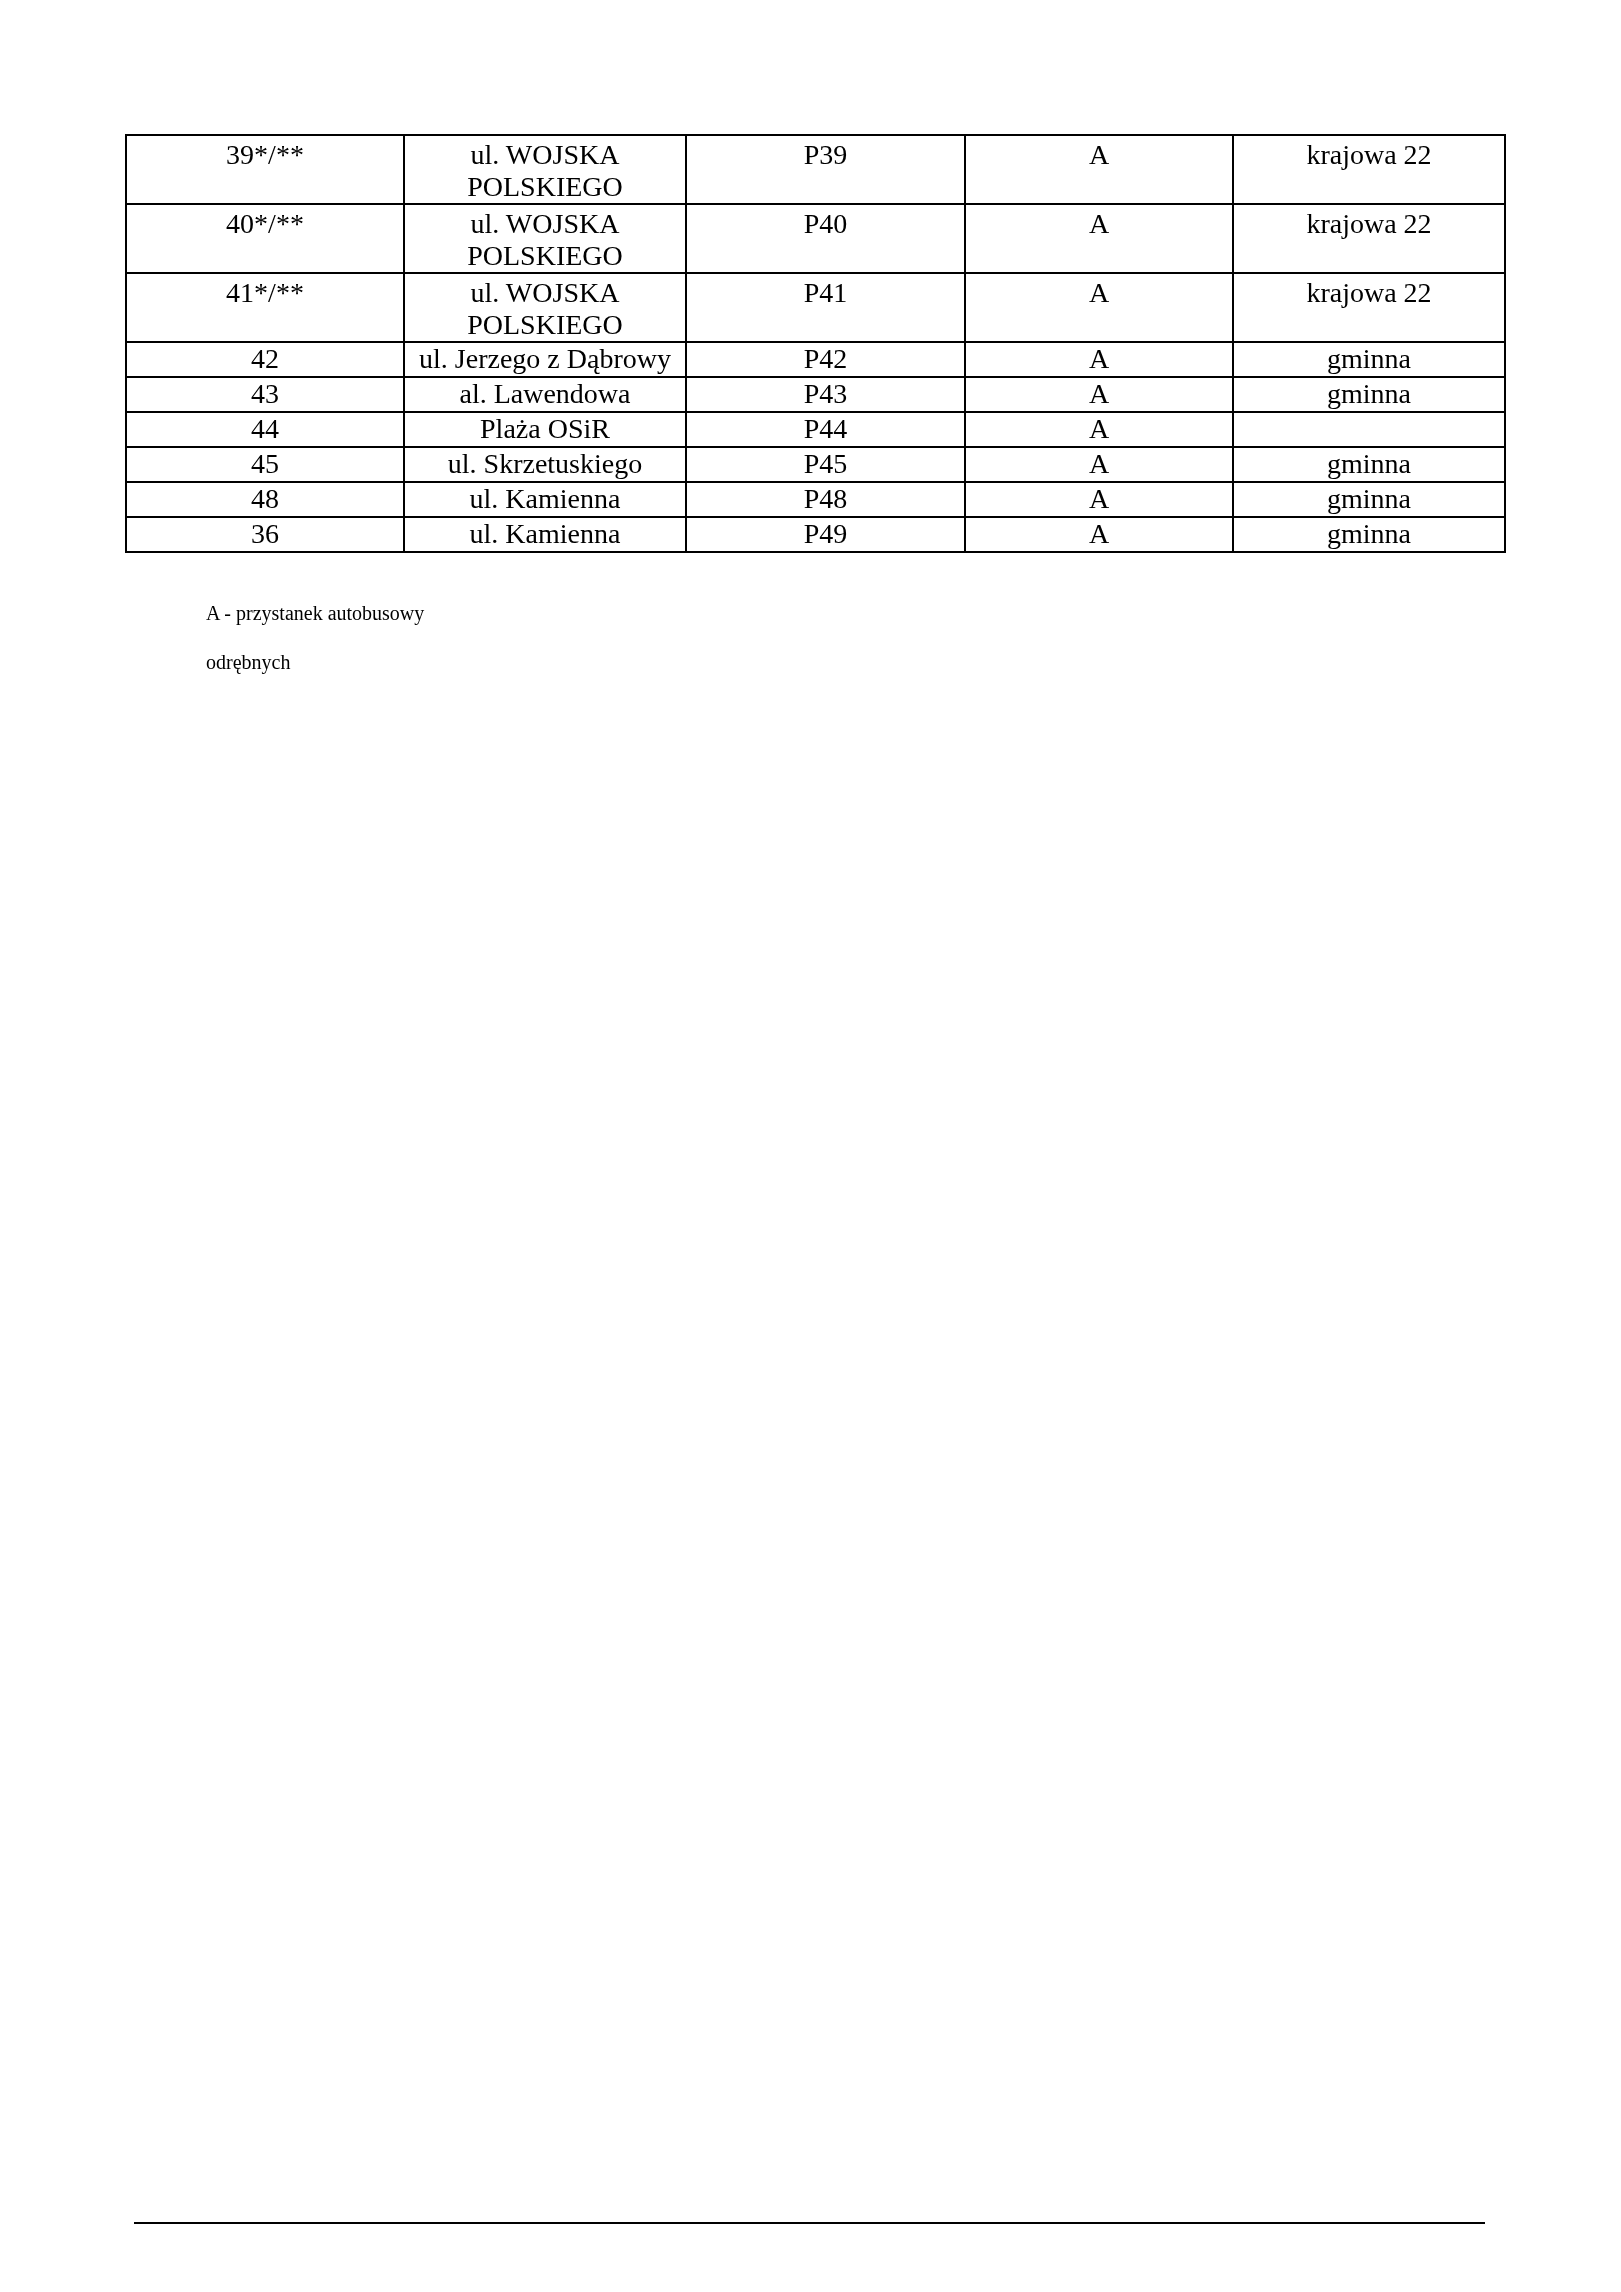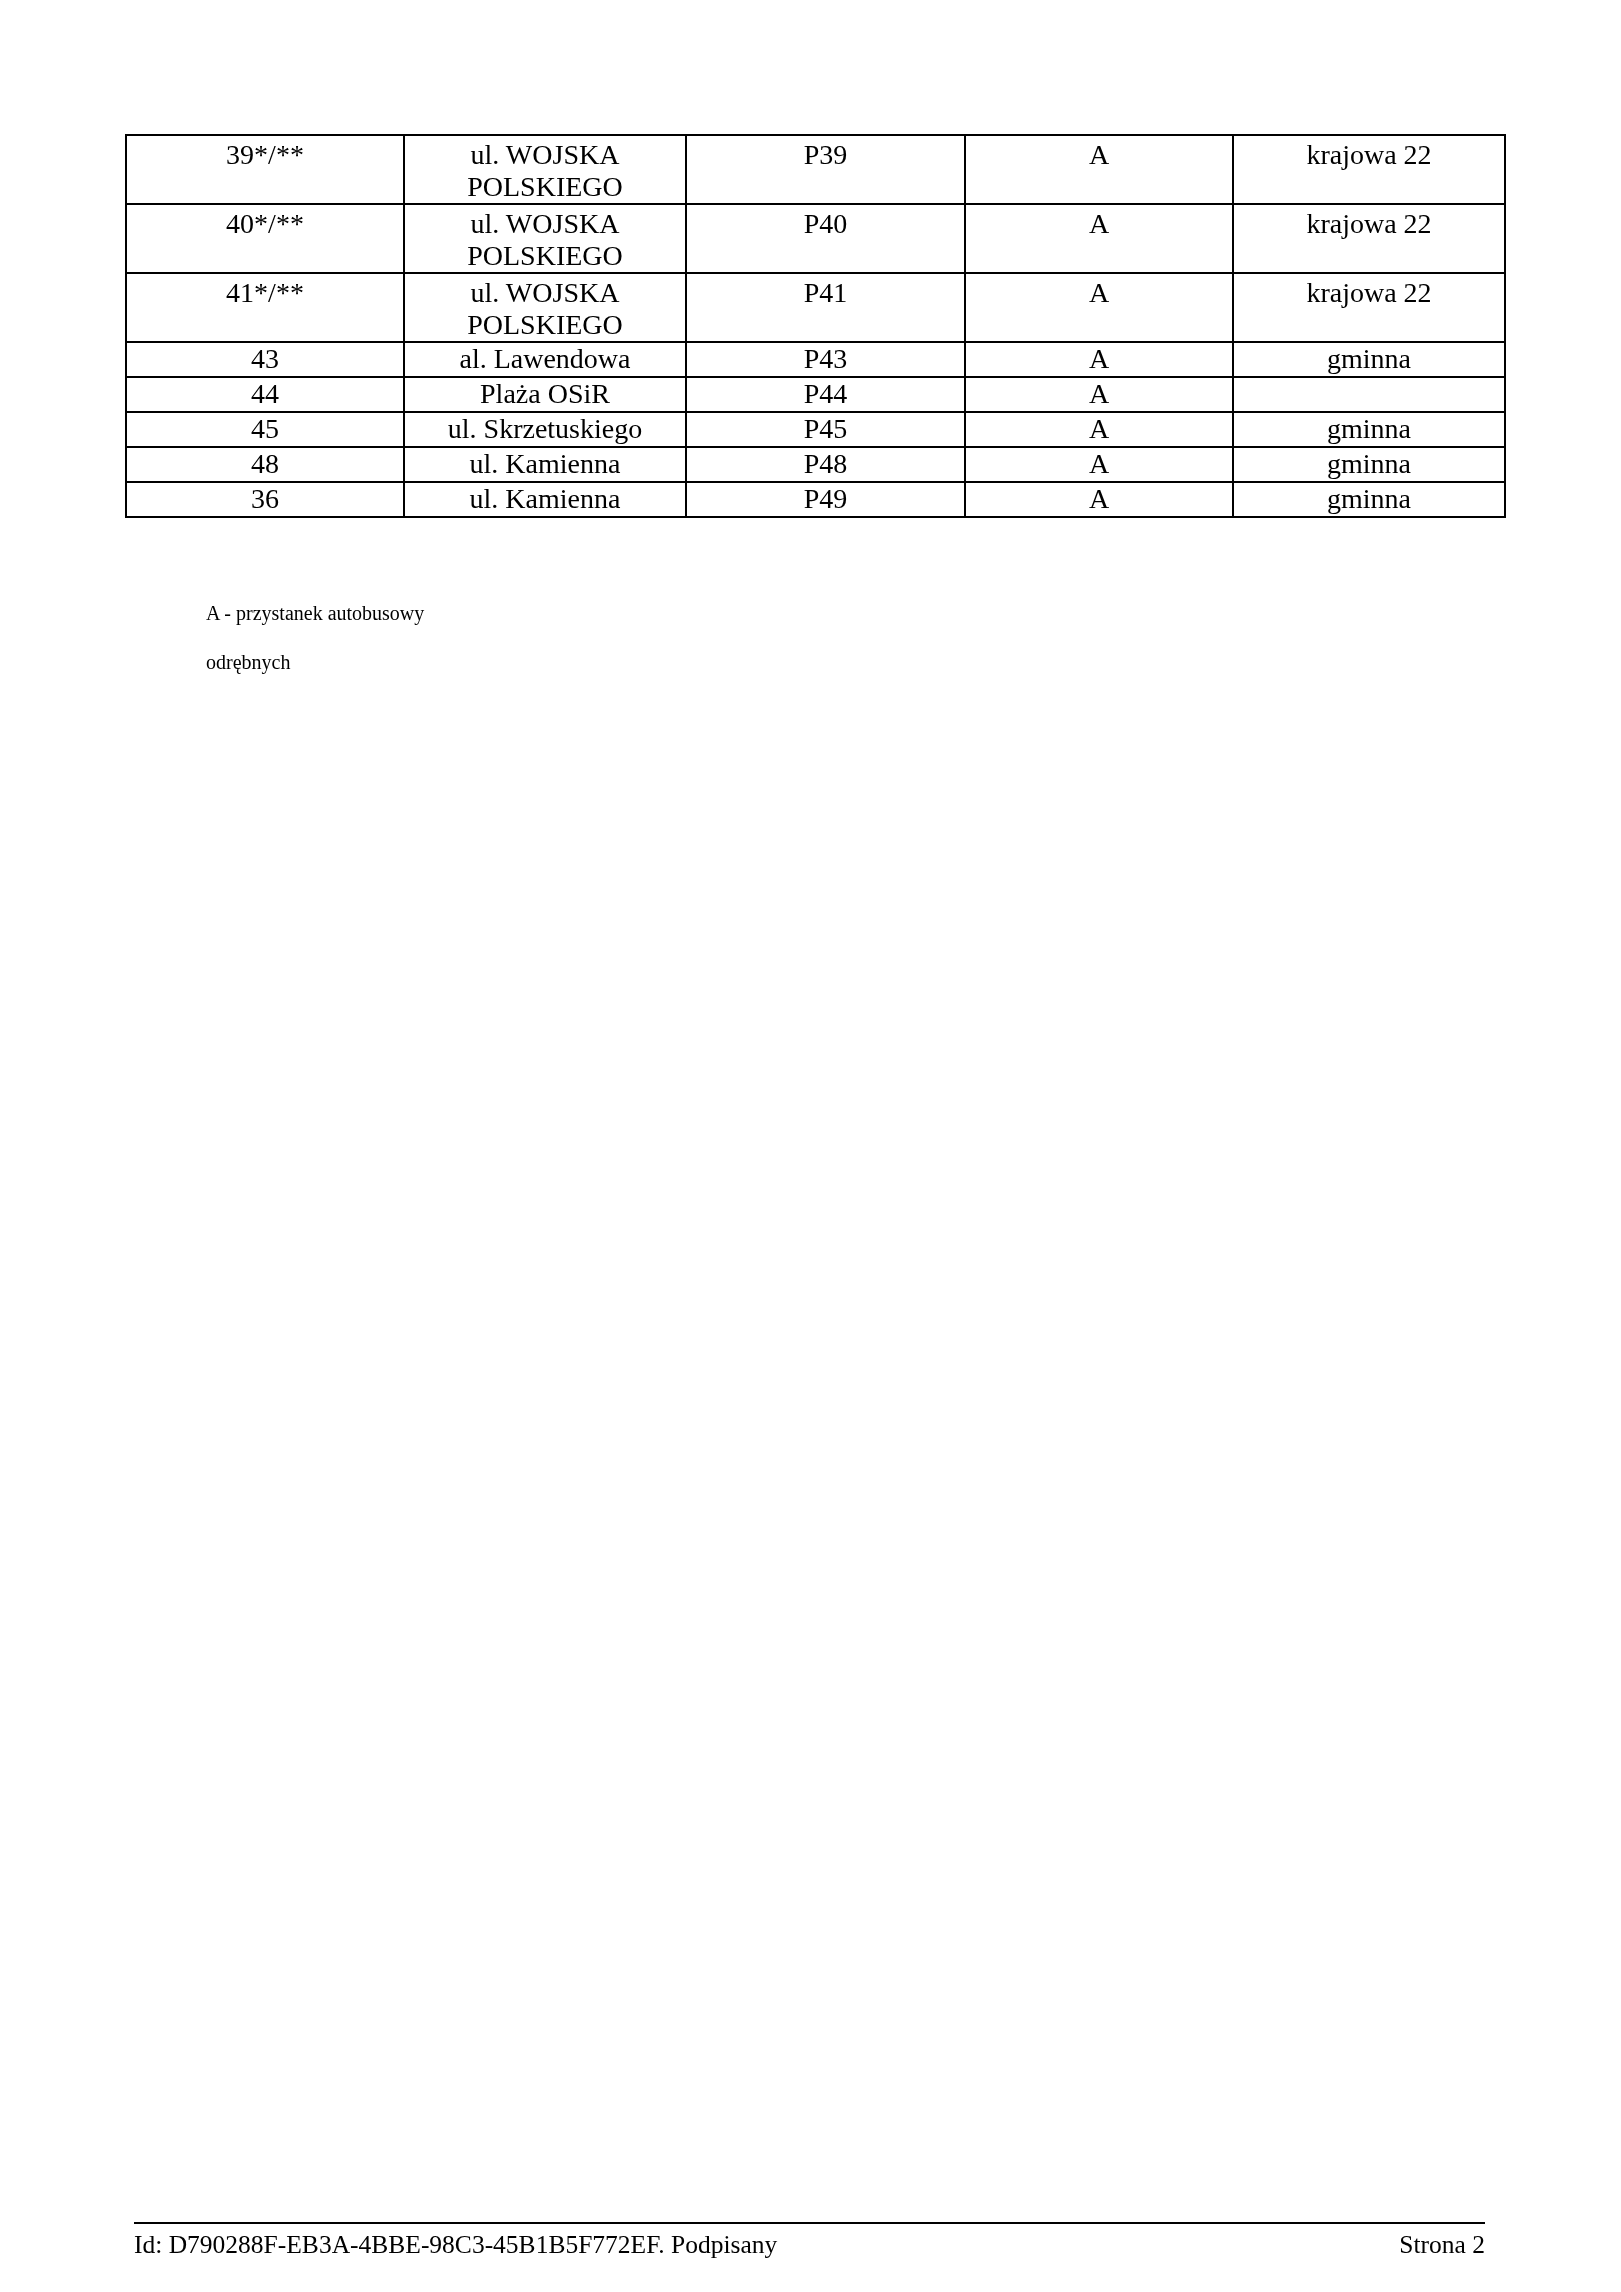--- a/index.html
+++ b/index.html
@@ -104,20 +104,27 @@
           <td class="col-road">krajowa 22</td>
         </tr>
         <tr class="row tall">
           <td class="col-no">41*/**</td>
           <td class="col-street">ul. WOJSKA POLSKIEGO</td>
           <td class="col-code">P41</td>
           <td class="col-type">A</td>
           <td class="col-road">krajowa 22</td>
         </tr>
         <tr class="row">
+          <td class="col-no">42</td>
+          <td class="col-street">ul. Jerzego z Dąbrowy</td>
+          <td class="col-code">P42</td>
+          <td class="col-type">A</td>
+          <td class="col-road">gminna</td>
+        </tr>
+        <tr class="row">
           <td class="col-no">43</td>
           <td class="col-street">al. Lawendowa</td>
           <td class="col-code">P43</td>
           <td class="col-type">A</td>
           <td class="col-road">gminna</td>
         </tr>
         <tr class="row">
           <td class="col-no">44</td>
           <td class="col-street">Plaża OSiR</td>
           <td class="col-code">P44</td>
@@ -147,19 +154,15 @@
         </tr>
       </tbody>
   </table>
 
   <div class="notes">
     <p>A - przystanek autobusowy</p>
     <p>odrębnych</p>
   </div>
 
   <div class="footer-rule"></div>
-  <div class="footer-row">
-    <span>Id: D790288F-EB3A-4BBE-98C3-45B1B5F772EF. Podpisany</span>
-    <span>Strona 2</span>
-  </div>
 
 </div>
 
 
 </body></html>

